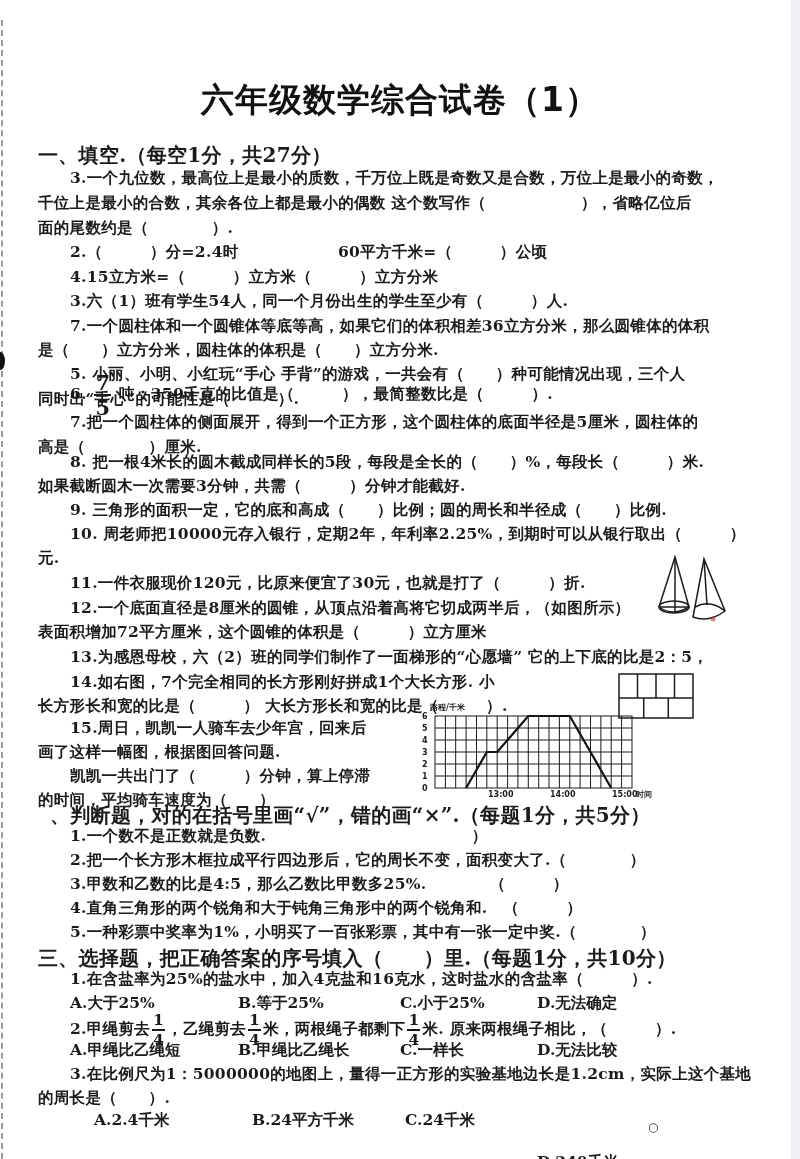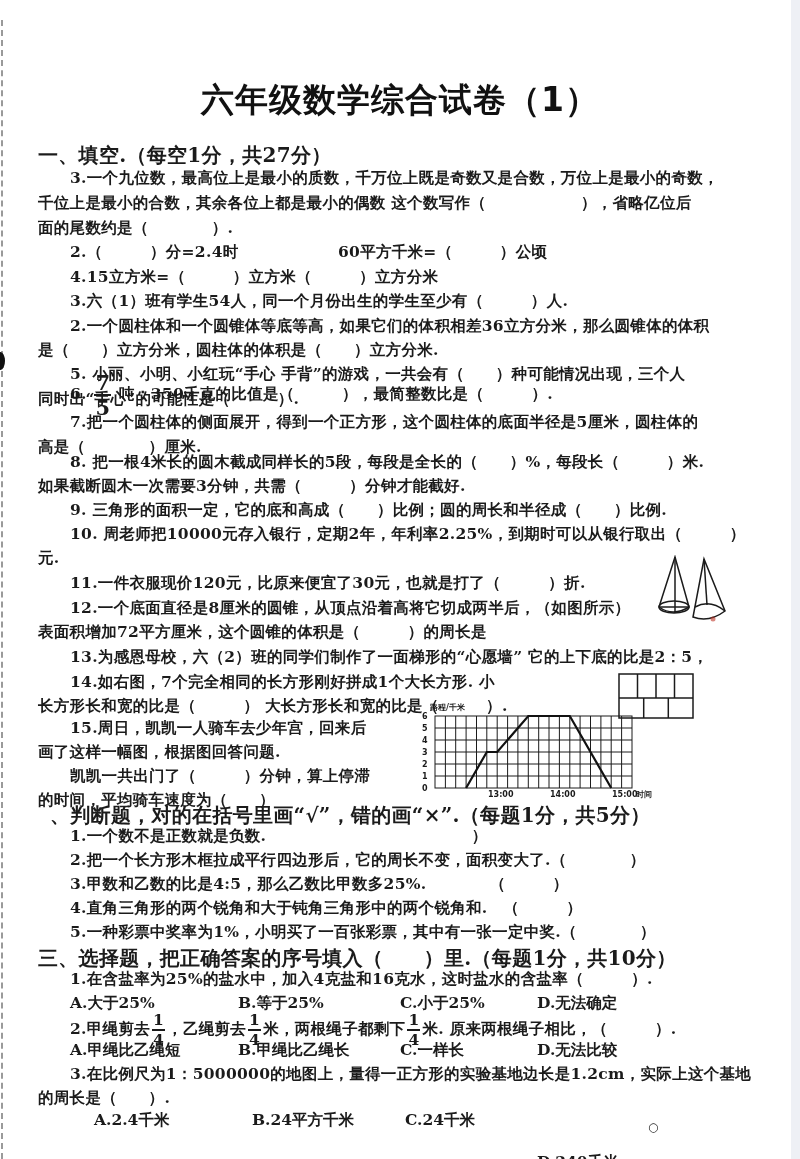--- a/index.html
+++ b/index.html
@@ -43,21 +43,21 @@
 <div class="title" data-name="page-title">六年级数学综合试卷（1）</div>
 
 <div class="line sec" style="left:38px; top:142px;" data-name="section-1-header">一、填空.（每空1分，共27分）</div>
 <div class="line" style="left:70px; top:168px;" data-name="q1-line1">3.一个九位数，最高位上是最小的质数，千万位上既是奇数又是合数，万位上是最小的奇数，</div>
 <div class="line" style="left:38px; top:193px;" data-name="q1-line2">千位上是最小的合数，其余各位上都是最小的偶数 这个数写作（　　　　　　），省略亿位后</div>
 <div class="line" style="left:38px; top:218px;" data-name="q1-line3">面的尾数约是（　　　　）.</div>
 <div class="line" style="left:70px; top:242px;" data-name="q2-line1">2.（　　　）分=2.4时</div>
 <div class="line" style="left:338px; top:242px;" data-name="q2-line1b">60平方千米=（　　　）公顷</div>
 <div class="line" style="left:70px; top:267px;" data-name="q2-line2">4.15立方米=（　　　）立方米（　　　）立方分米</div>
 <div class="line" style="left:70px; top:291px;" data-name="q3-line">3.六（1）班有学生54人，同一个月份出生的学生至少有（　　　）人.</div>
-<div class="line" style="left:70px; top:316px;" data-name="q4-line1">2.一个圆柱体和一个圆锥体等底等高，如果它们的体积相差36立方分米，那么圆锥体的体积</div>
+<div class="line" style="left:70px; top:316px;" data-name="q4-line1">7.一个圆柱体和一个圆锥体等底等高，如果它们的体积相差36立方分米，那么圆锥体的体积</div>
 <div class="line" style="left:38px; top:340px;" data-name="q4-line2">是（　　）立方分米，圆柱体的体积是（　　）立方分米.</div>
 <div class="line" style="left:70px; top:364px;" data-name="q5-line1">5. 小丽、小明、小红玩“手心 手背”的游戏，一共会有（　　）种可能情况出现，三个人</div>
 <div class="line" style="left:38px; top:389px;" data-name="q5-line2">同时出“手心”的可能性是（　　　）.</div>
 
 <div class="line" style="left:70px; top:420px;" data-name="q6-line">
   <span data-name="q6-number">6.</span>
   <span class="frac big-frac" data-name="q6-fraction">
     <span class="num" data-name="fraction-numerator">7</span>
     <span class="den" data-name="fraction-denominator">5</span>
   </span>
@@ -66,21 +66,21 @@
 
 <div class="line" style="left:70px; top:465px;" data-name="q7-line1">7.把一个圆柱体的侧面展开，得到一个正方形，这个圆柱体的底面半径是5厘米，圆柱体的</div>
 <div class="line" style="left:38px; top:489px;" data-name="q7-line2">高是（　　　　）厘米.</div>
 <div class="line" style="left:70px; top:514px;" data-name="q8-line1">8. 把一根4米长的圆木截成同样长的5段，每段是全长的（　　）%，每段长（　　　）米.</div>
 <div class="line" style="left:38px; top:538px;" data-name="q8-line2">如果截断圆木一次需要3分钟，共需（　　　）分钟才能截好.</div>
 <div class="line" style="left:70px; top:562px;" data-name="q9-line">9. 三角形的面积一定，它的底和高成（　　）比例；圆的周长和半径成（　　）比例.</div>
 <div class="line" style="left:70px; top:587px;" data-name="q10-line1">10. 周老师把10000元存入银行，定期2年，年利率2.25%，到期时可以从银行取出（　　　）</div>
 <div class="line" style="left:38px; top:611px;" data-name="q10-line2">元.</div>
 <div class="line" style="left:70px; top:636px;" data-name="q11-line">11.一件衣服现价120元，比原来便宜了30元，也就是打了（　　　）折.</div>
 <div class="line" style="left:70px; top:660px;" data-name="q12-line1">12.一个底面直径是8厘米的圆锥，从顶点沿着高将它切成两半后，（如图所示）</div>
-<div class="line" style="left:38px; top:684px;" data-name="q12-line2">表面积增加72平方厘米，这个圆锥的体积是（　　　）的周长是</div>
+<div class="line" style="left:38px; top:684px;" data-name="q12-line2">表面积增加72平方厘米，这个圆锥的体积是（　　　）立方厘米</div>
 <div class="line" style="left:70px; top:709px;" data-name="q13-line1">13.为感恩母校，六（2）班的同学们制作了一面梯形的“心愿墙” 它的上下底的比是2：5，</div>
 
 <svg class="fig" style="left:655px; top:555px;" width="90" height="70" viewBox="0 0 90 70" data-name="cone-figure">
   <g fill="none" stroke="#1b1b1b" stroke-width="1.5">
 
     <path d="M20 2 L4 52 Q18 62 34 52 Z"></path>
     <ellipse cx="19" cy="52" rx="15" ry="6"></ellipse>
     <line x1="20" y1="2" x2="20" y2="58"></line>
     <line x1="4" y1="52" x2="34" y2="52"></line>
 

